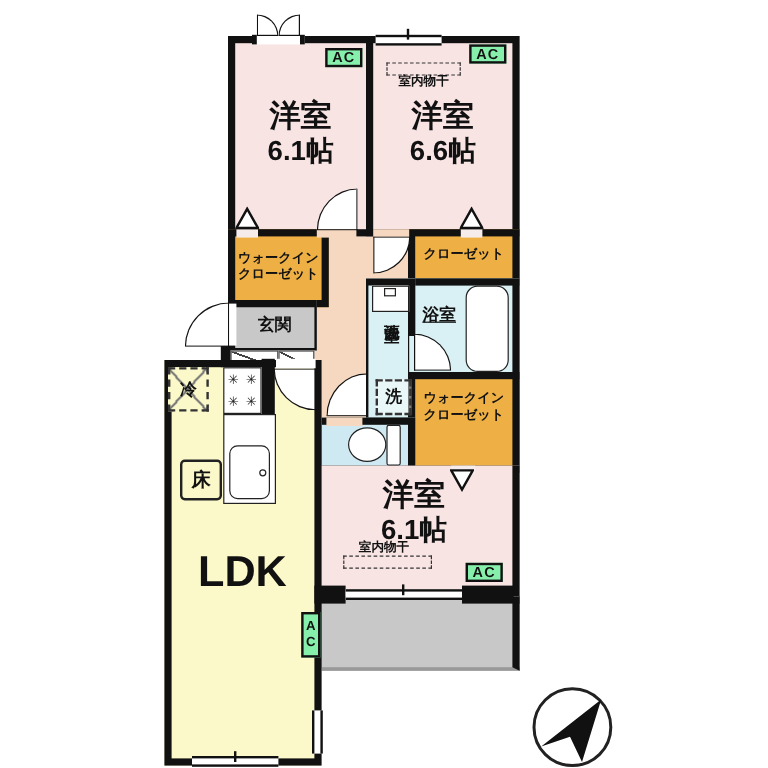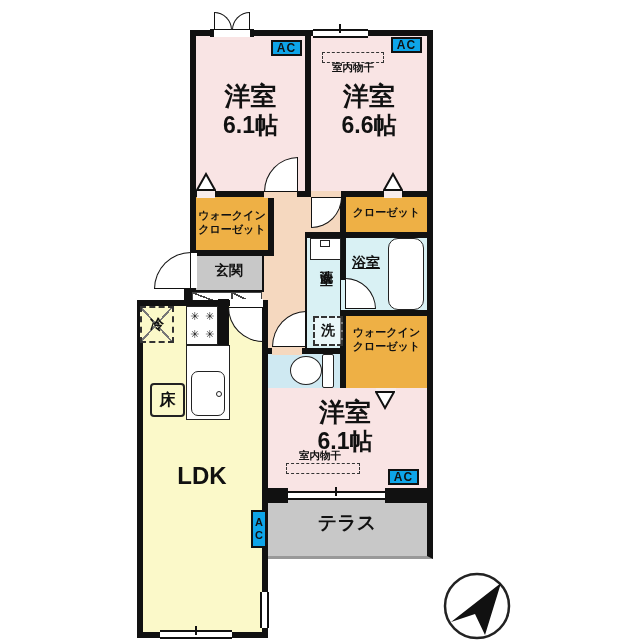--- a/index.html
+++ b/index.html
@@ -19,28 +19,28 @@
   .ltblue{background:#cfe9f2;}
   .gray{background:#c8c8c8;}
   .peach{background:#f5d8bf;}
   .white{background:#fff;}
   .wall{background:#111;}
   .b6{border:6px solid #111;}
   
   .roomlbl{display:flex;flex-direction:column;align-items:center;justify-content:center;text-align:center;font-weight:bold;line-height:1.15;}
   .big{font-size:26px;}
   .size{font-size:23px;}
-  .ldk-name{font-size:24px;}
+  .ldk-name{font-size:36px;}
   .ldk-size{font-size:27px;}
   .small{font-size:11px;font-weight:bold;line-height:1.25;}
   .tiny{font-size:10.5px;font-weight:bold;}
   .mid{font-size:14px;font-weight:bold;}
   .center{display:flex;align-items:center;justify-content:center;text-align:center;}
   .vtext{writing-mode:vertical-rl;text-orientation:upright;letter-spacing:1px;}
-  .ac{background:#0ea5e9;border:2px solid #111;font-weight:bold;font-size:12px;display:flex;align-items:center;justify-content:center;letter-spacing:1px;}
+  .ac{background:#86efac;border:2px solid #111;font-weight:bold;font-size:12px;display:flex;align-items:center;justify-content:center;letter-spacing:1px;}
   .dash{border:2px dashed #333;background:rgba(255,255,255,.45);display:flex;align-items:center;justify-content:center;font-size:14px;font-weight:bold;}
   .dashline{border:1.5px dashed #333;background:transparent;}
   .fixture{background:#fff;border:1.5px solid #222;}
   .arc{background:#fff;border:1.5px solid #111;}
   .win{background:#fff;border-top:2px solid #111;border-bottom:2px solid #111;}
   .winv{background:#fff;border-left:2px solid #111;border-right:2px solid #111;}
   .diag{background:
     linear-gradient(to top right, transparent 47%, #444 47%, #444 53%, transparent 53%), #fff;
     border:1px solid #444;}
   .burners{display:grid;grid-template-columns:1fr 1fr;grid-template-rows:1fr 1fr;place-items:center;font-size:11px;color:#222;}
@@ -165,23 +165,20 @@
   <div class="abs center small" style="left:346px;top:199px;width:81px;height:28px;">
       <span>クローゼット</span>
     </div>
   <div class="abs center mid" style="left:344px;top:254px;width:44px;height:18px;text-decoration:underline;">
       <span>浴室</span>
     </div>
   <div class="abs vtext" style="left:315px;top:260px;width:20px;height:64px;font-size:13px;font-weight:bold;"><span>洗面室</span></div>
   <div class="abs center mid" style="left:200px;top:258px;width:58px;height:26px;">
       <span>玄関</span>
     </div>
-  <div class="abs center" style="left:292px;top:510px;width:110px;height:26px;font-size:19px;font-weight:bold;">
-      <span>テラス</span>
-    </div>
 
   <div class="abs dashline" style="left:322px;top:52px;width:62px;height:11px;"></div>
   <div class="abs center tiny" style="left:311px;top:61px;width:84px;height:14px;">
       <span>室内物干</span>
     </div>
   <div class="abs center tiny" style="left:278px;top:449px;width:84px;height:13px;">
       <span>室内物干</span>
     </div>
   <div class="abs dashline" style="left:286px;top:463px;width:74px;height:11px;"></div>
 

